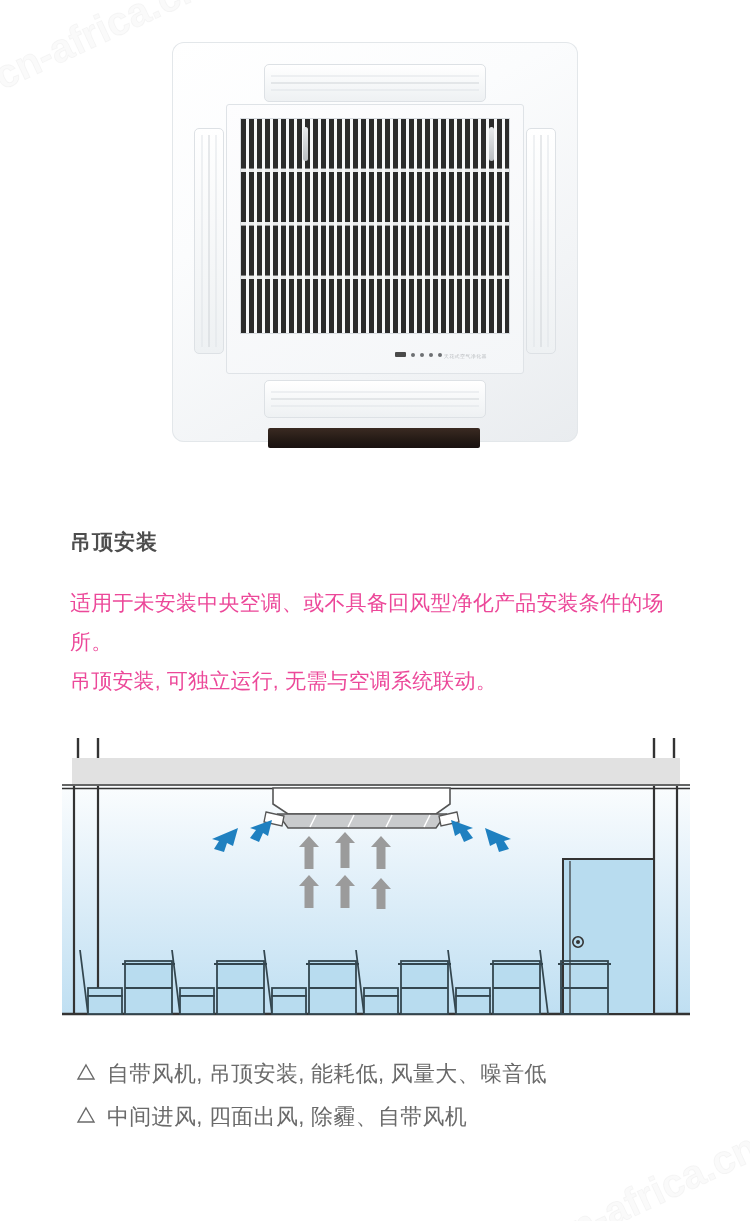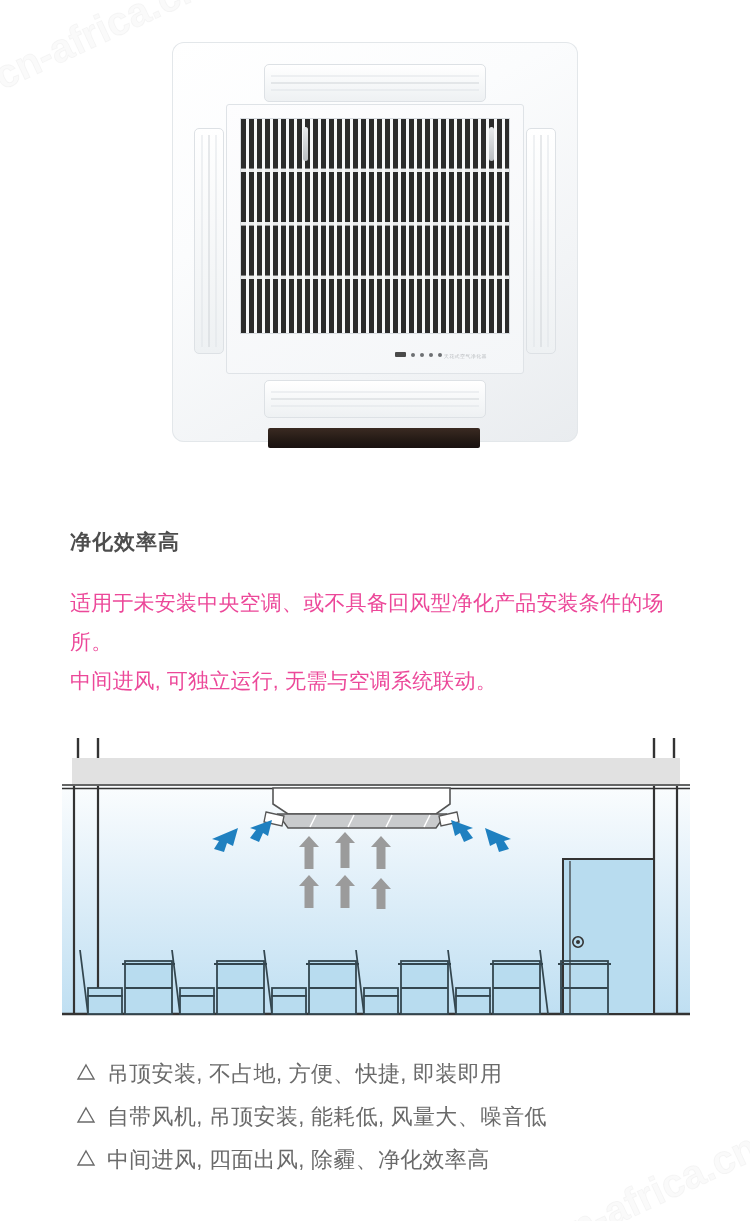--- a/index.html
+++ b/index.html
@@ -204,25 +204,25 @@
         <span class="led-dot"></span>
         <span class="led-dot"></span>
         <span class="led-dot"></span>
       </div>
       <div class="brand-label">天花式空气净化器</div>
     </div>
   </div>
   <div class="shadow-bar"></div>
 </div>
 
-<div class="section-heading">净化效率高</div>
+<div class="section-heading">吊顶安装</div>
 
 <div class="body-copy">
   <p>适用于未安装中央空调、或不具备回风型净化产品安装条件的场所。</p>
-  <p>中间进风, 可独立运行, 无需与空调系统联动。</p>
+  <p>吊顶安装, 可独立运行, 无需与空调系统联动。</p>
 </div>
 
 <div class="room-diagram">
   <svg viewBox="0 0 632 292" width="632" height="292">
     <defs>
       <linearGradient id="roomGrad" x1="0" y1="0" x2="0" y2="1">
         <stop offset="0%" stop-color="#fbfdfe"></stop>
         <stop offset="35%" stop-color="#e6f2fa"></stop>
         <stop offset="100%" stop-color="#bfdff2"></stop>
       </linearGradient>
@@ -319,31 +319,25 @@
       <line x1="480" y1="222" x2="488" y2="286"></line>
 
       <rect x="501" y="233" width="47" height="53" fill="none"></rect>
       <line x1="498" y1="236" x2="551" y2="236"></line>
       <line x1="501" y1="260" x2="548" y2="260"></line>
     </g>
   </svg>
 </div>
 
 <div class="features">
-  <div class="feature-row">
-    <svg class="tri-icon" width="20" height="18" viewBox="0 0 20 18">
-      <polygon points="10,2 18,16 2,16" fill="none" stroke="#6a6a6a" stroke-width="1.4"></polygon>
-    </svg>
-    <span>吊顶安装, 不占地, 方便、快捷, 即装即用</span>
-  </div>
   <div class="feature-row">
     <svg class="tri-icon" width="20" height="18" viewBox="0 0 20 18">
       <polygon points="10,2 18,16 2,16" fill="none" stroke="#6a6a6a" stroke-width="1.4"></polygon>
     </svg>
     <span>自带风机, 吊顶安装, 能耗低, 风量大、噪音低</span>
   </div>
   <div class="feature-row">
     <svg class="tri-icon" width="20" height="18" viewBox="0 0 20 18">
       <polygon points="10,2 18,16 2,16" fill="none" stroke="#6a6a6a" stroke-width="1.4"></polygon>
     </svg>
-    <span>中间进风, 四面出风, 除霾、净化效率高</span>
+    <span>中间进风, 四面出风, 除霾、自带风机</span>
   </div>
 </div>
 
 </body></html>

